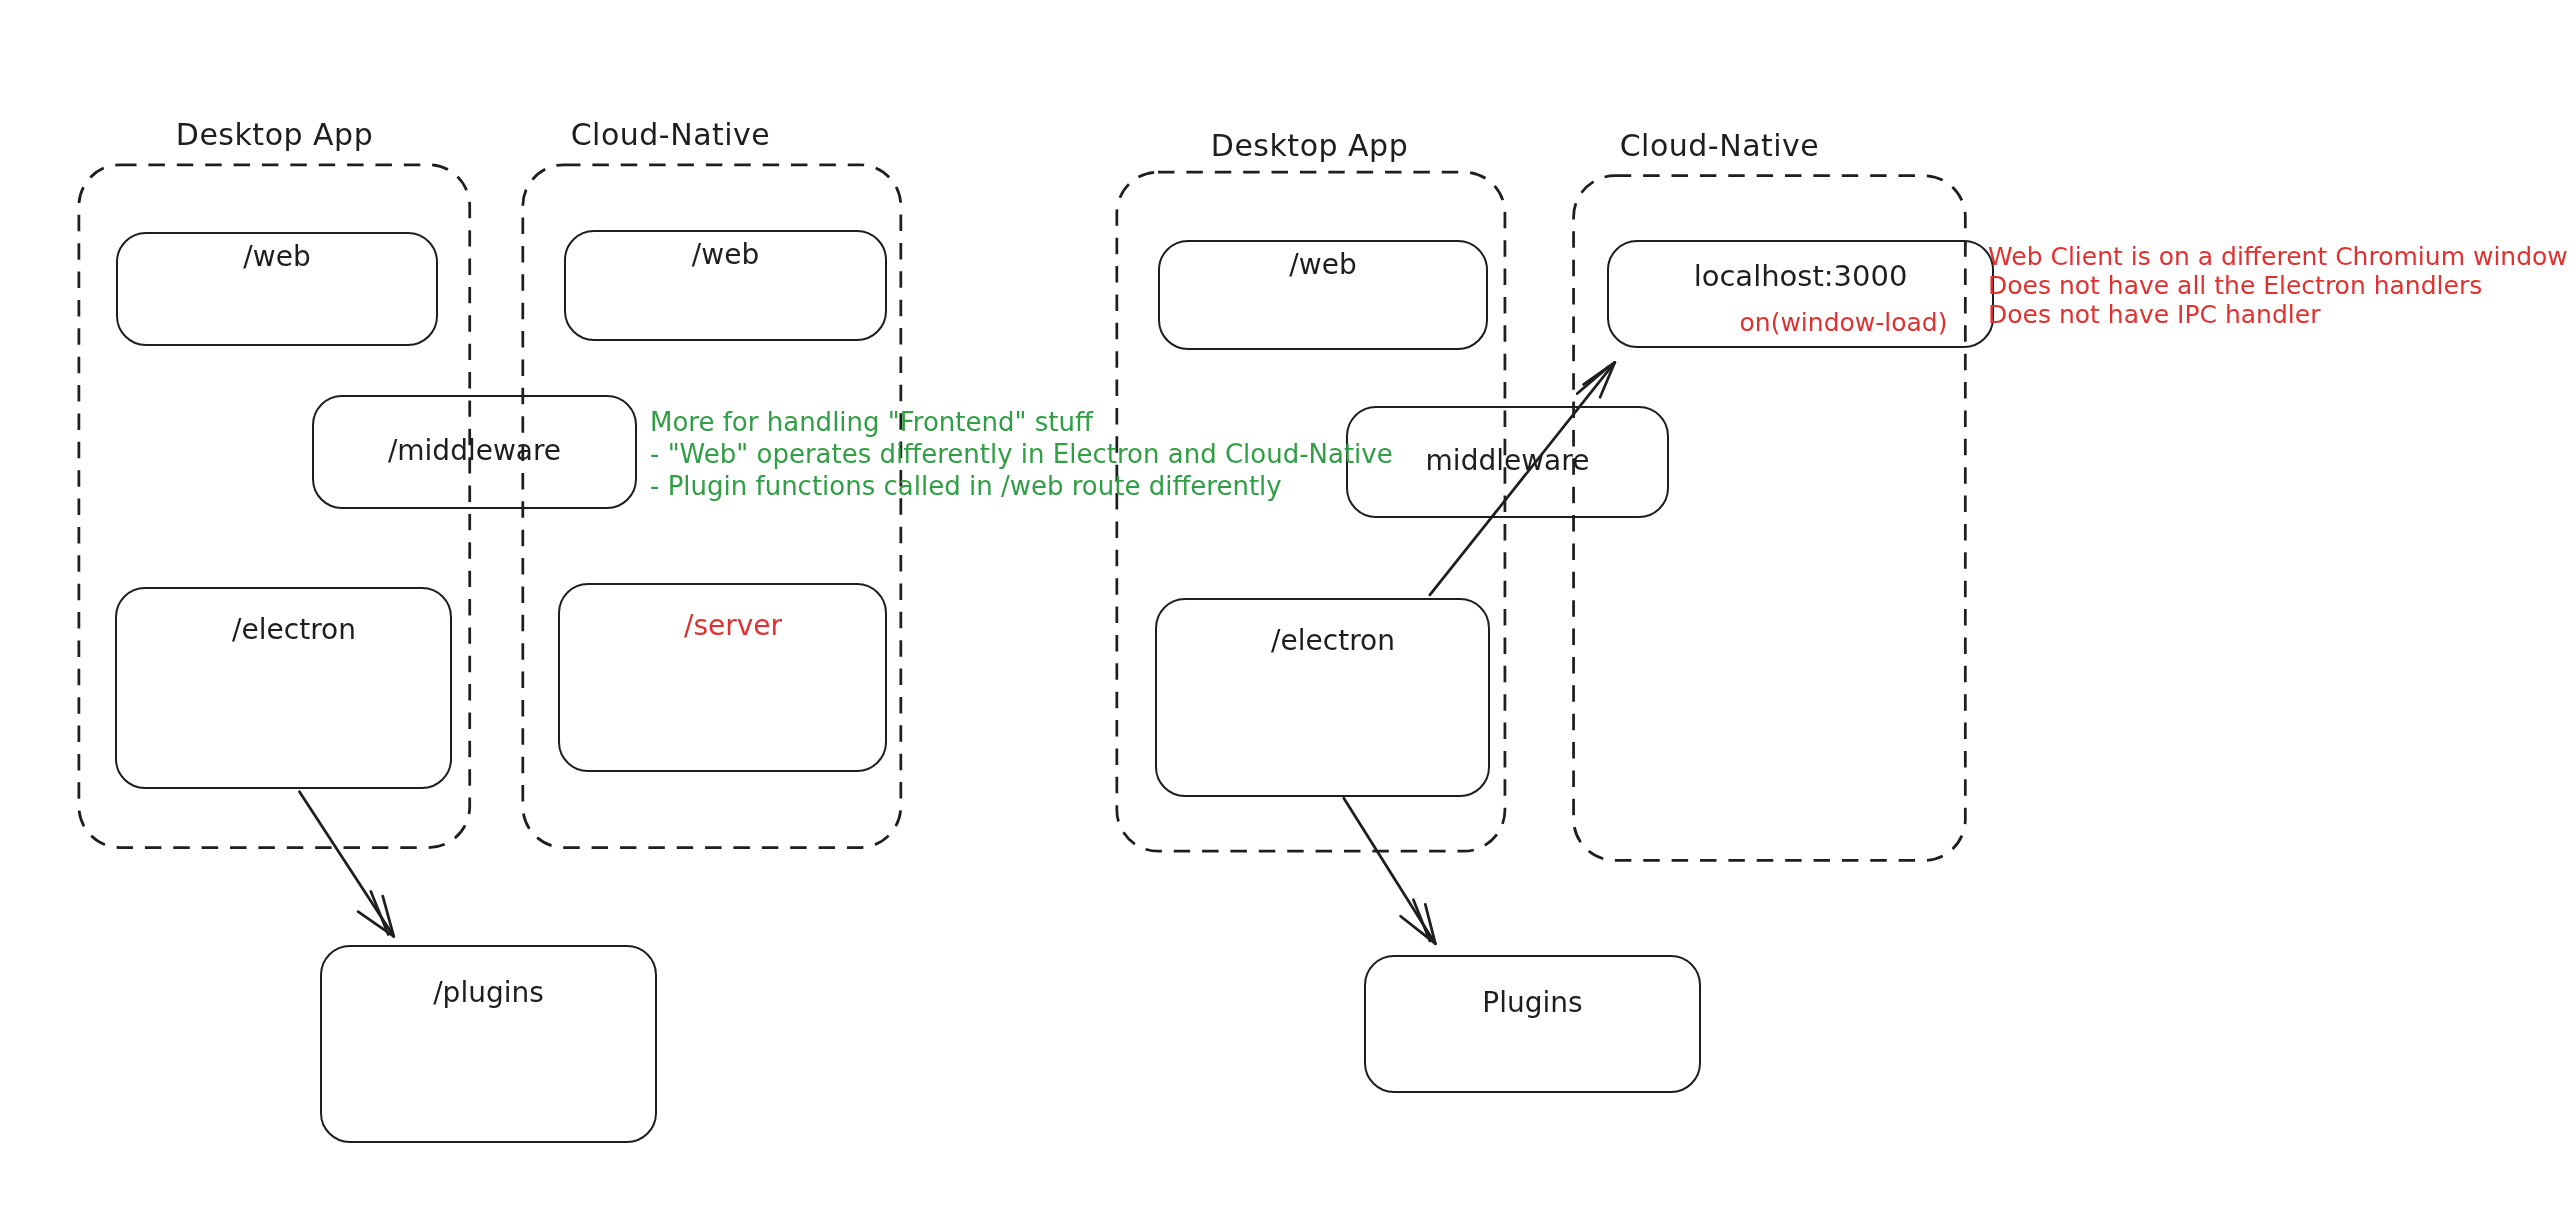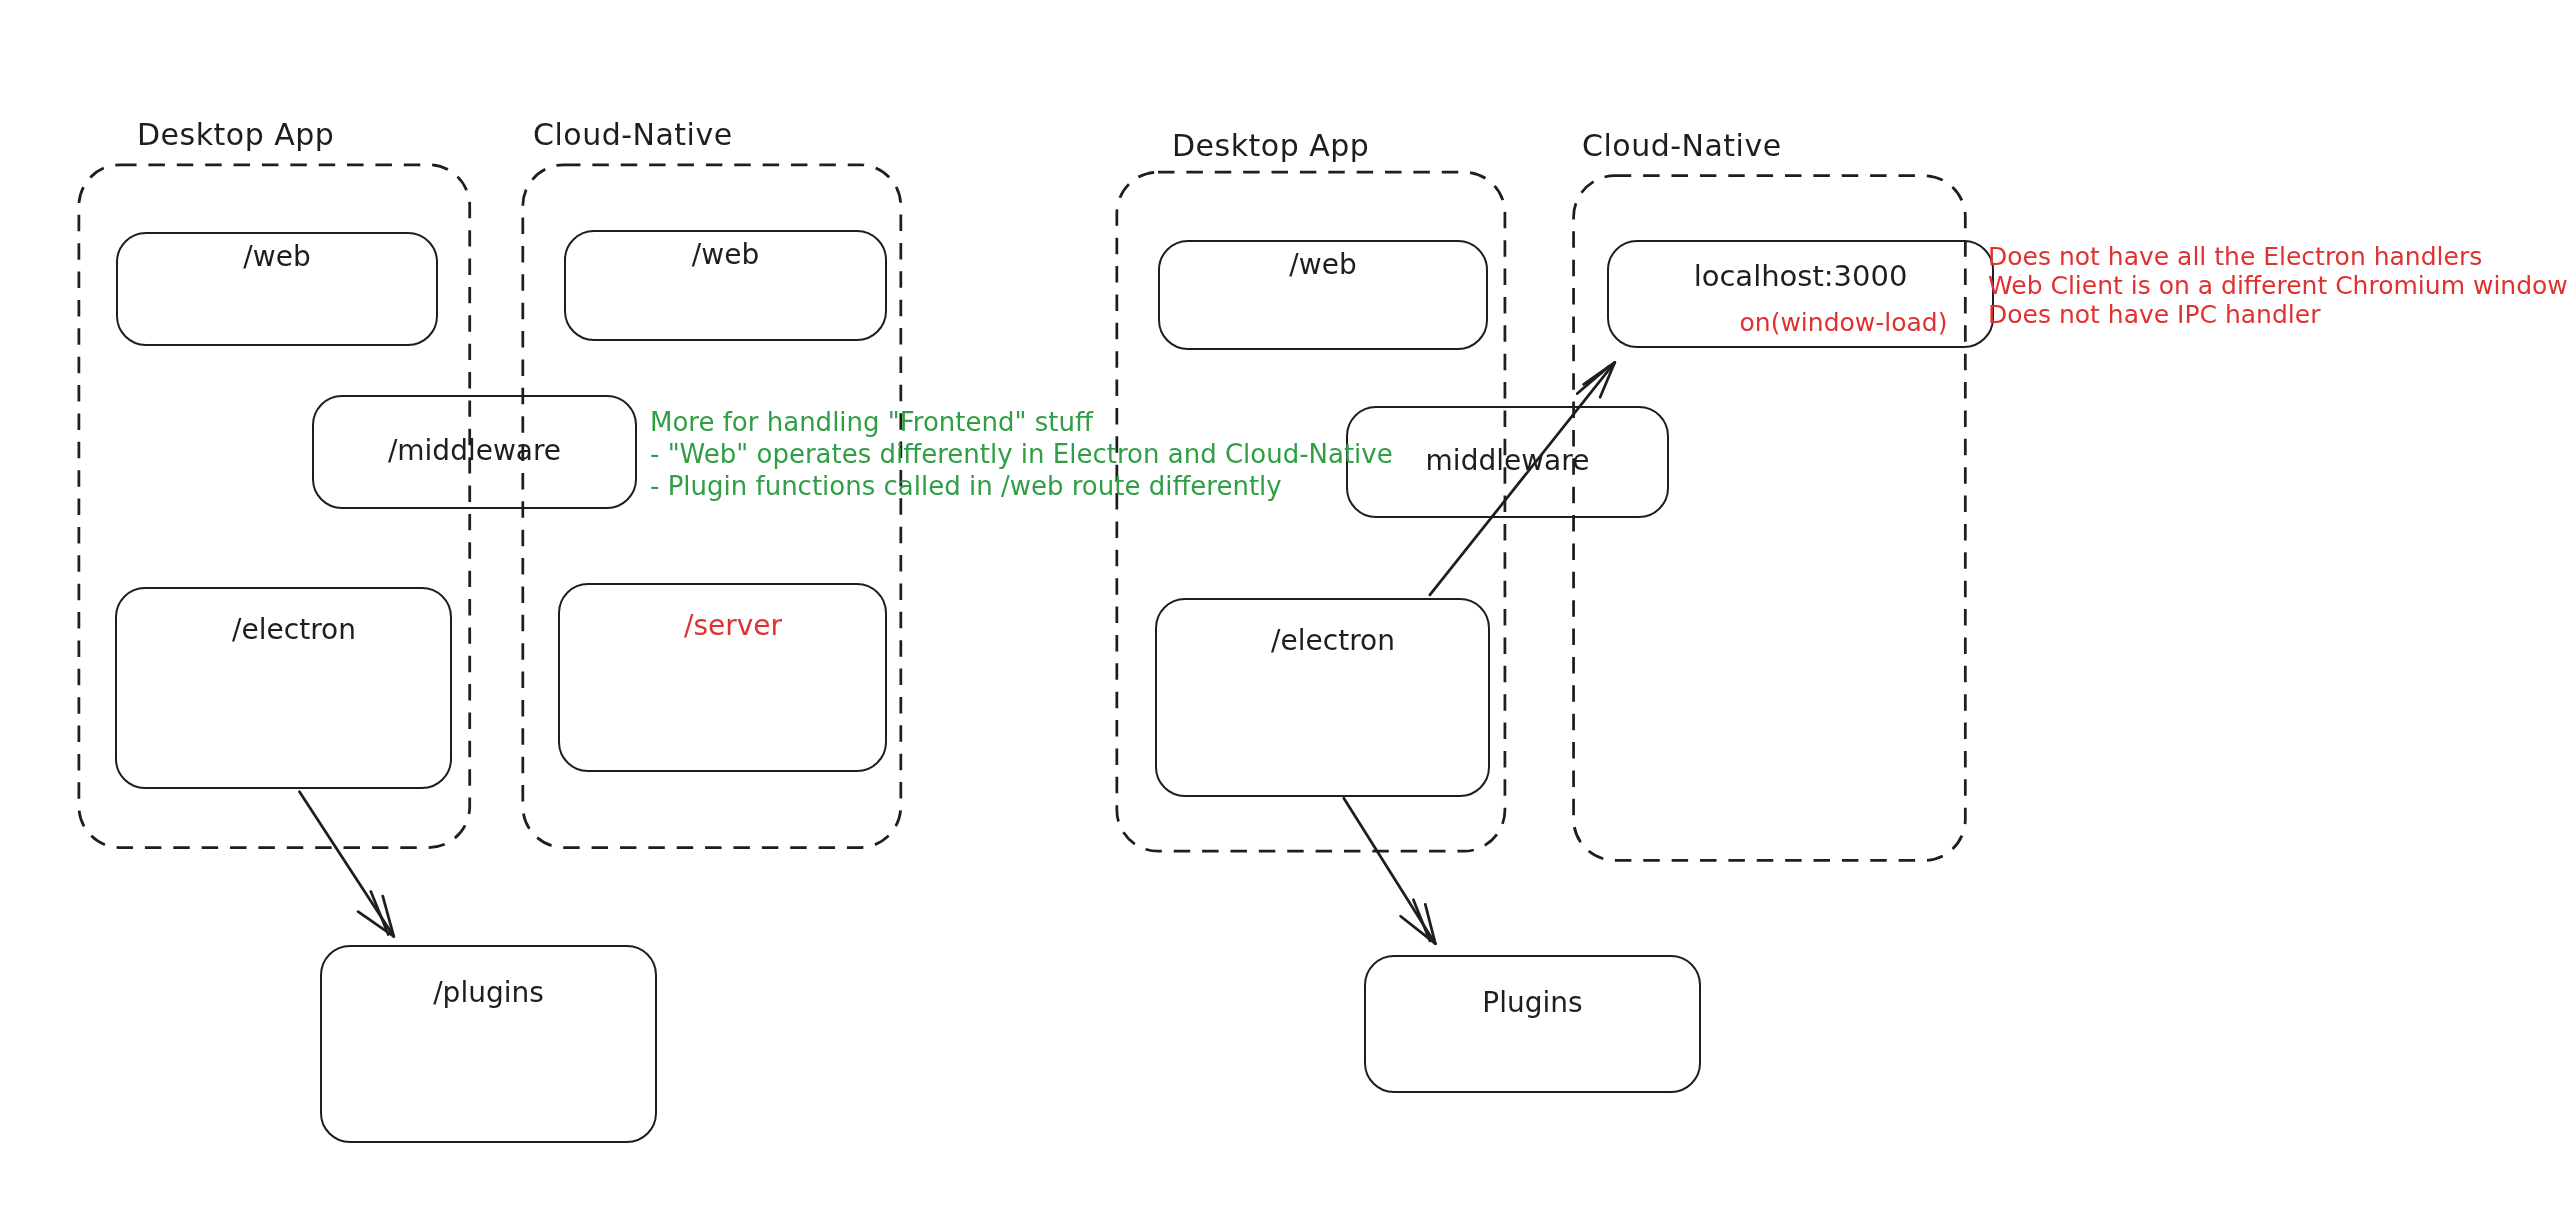--- a/index.html
+++ b/index.html
@@ -12,21 +12,21 @@
     color: #1e1e1e;
     overflow: hidden;
   }
   svg.overlay {
     position: absolute;
     left: 0; top: 0;
     width: 2576px; height: 1232px;
   }
   .group-title {
     position: absolute;
-    text-align: left;
+    text-align: center;
     font-size: 30px;
     letter-spacing: 0.5px;
     color: #1e1e1e;
     white-space: nowrap;
   }
   .box {
     position: absolute;
     border: 2.7px solid #1e1e1e;
     border-radius: 30px;
     background: transparent;
@@ -149,19 +149,19 @@
     <span class="box-label pad-lg">Plugins</span>
   </div>
 
   <div class="note note-green" style="left:650px; top:406px;">
     <div class="note-line">More for handling "Frontend" stuff</div>
     <div class="note-line">- "Web" operates differently in Electron and Cloud-Native</div>
     <div class="note-line">- Plugin functions called in /web route differently</div>
   </div>
 
   <div class="note note-red" style="left:1988px; top:242px;">
+    <div class="note-line">Web Client is on a different Chromium window</div>
     <div class="note-line">Does not have all the Electron handlers</div>
-    <div class="note-line">Web Client is on a different Chromium window</div>
     <div class="note-line">Does not have IPC handler</div>
   </div>
 
 </div>
 
 
 </body></html>

